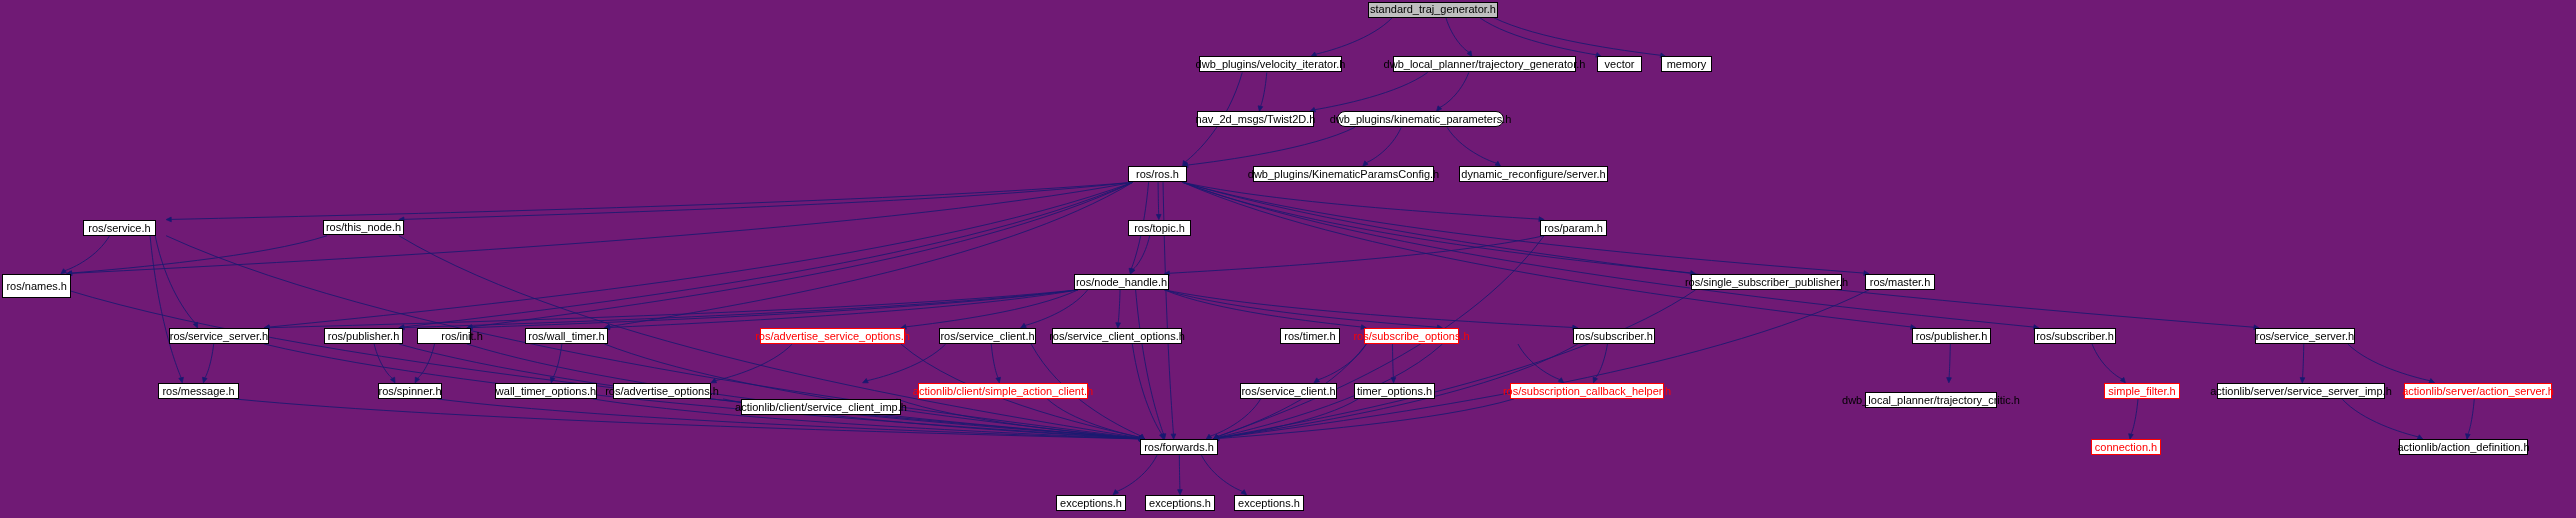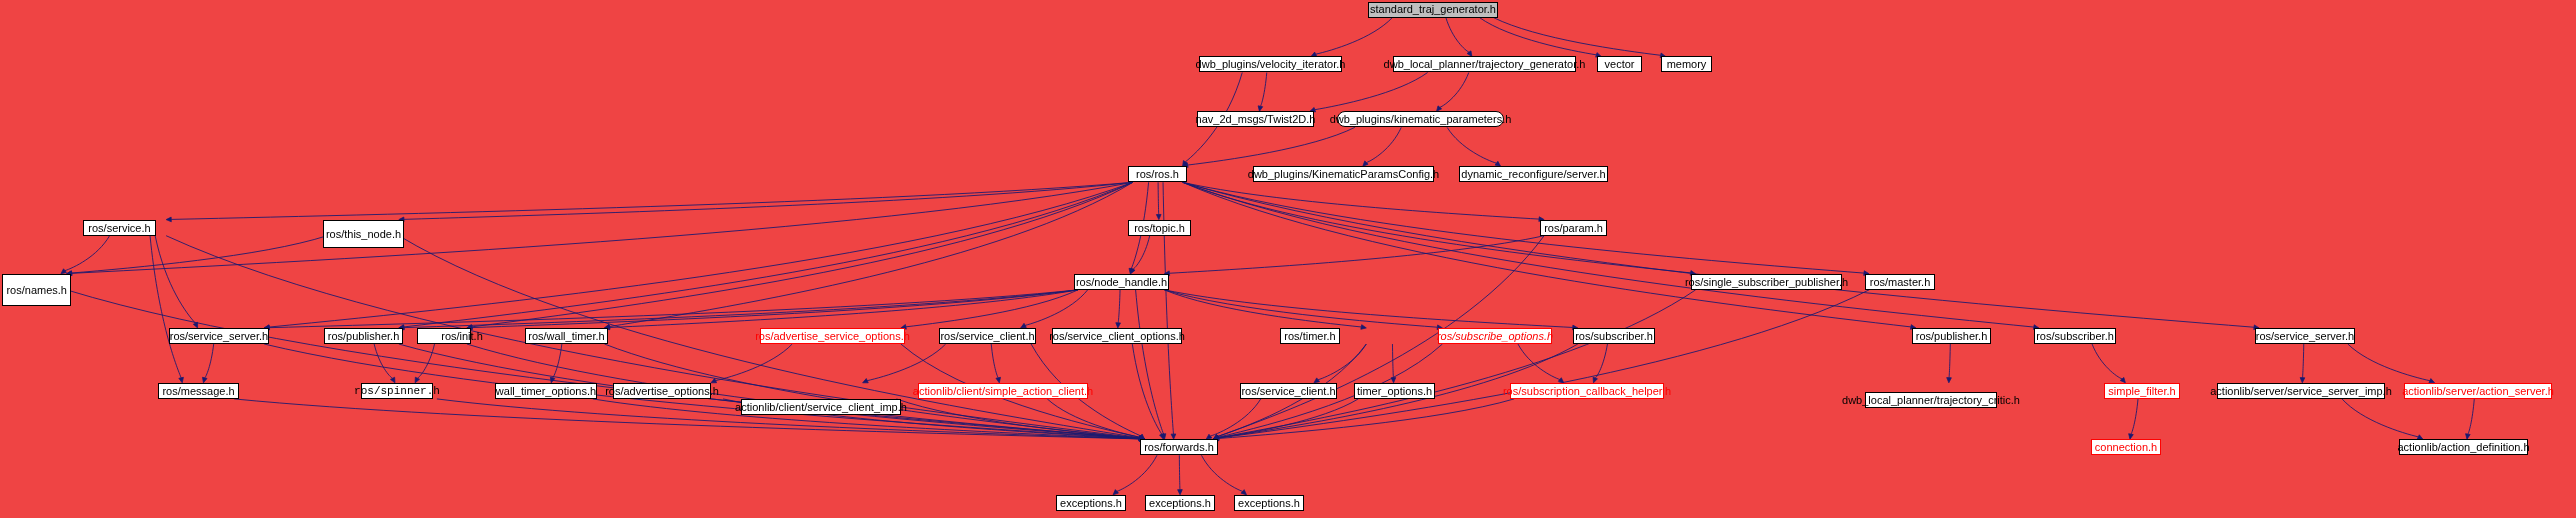--- a/index.html
+++ b/index.html
@@ -1,16 +1,16 @@
 <!DOCTYPE html>
 <html style="font-size:11.7px"><head>
 <meta charset="utf-8">
 <style>
   html,body{margin:0;padding:0;background:#ffffff;}
-  #root{position:relative;width:2576px;height:519px;background:#ef4444;
+  #root{position:relative;width:2576px;height:519px;background:#701a75;
         font-family:"Liberation Sans", sans-serif;overflow:hidden;}
   .node{position:absolute;box-sizing:border-box;display:flex;align-items:center;
         justify-content:center;background:#ffffff;border:0.7px solid #000000;
         font-size:11px;color:#000000;white-space:nowrap;line-height:1;}
   .node.red{border-color:#ff0000;color:#ff0000;}
   .node.root{background:#bfbfbf;border-color:#000000;}
   svg.edges{position:absolute;left:0;top:0;width:2576px;height:519px;overflow:visible;}
   svg.edges path{fill:none;stroke:#191970;stroke-width:1.2;}
   svg.edges polygon{fill:#191970;stroke:#191970;stroke-width:1;}
 </style>
@@ -205,42 +205,42 @@
       <div class="node" style="left: 1199px; top: 56px; width: 143px; height: 16px;">dwb_plugins/velocity_iterator.h</div>
       <div class="node" style="left: 1393px; top: 56px; width: 183px; height: 16px;">dwb_local_planner/trajectory_generator.h</div>
       <div class="node" style="left: 1597px; top: 56px; width: 45px; height: 16px;">vector</div>
       <div class="node" style="left: 1661px; top: 56px; width: 51px; height: 16px;">memory</div>
       <div class="node" style="left: 1197px; top: 111px; width: 117px; height: 16px;">nav_2d_msgs/Twist2D.h</div>
       <div class="node" style="left: 1337px; top: 111px; width: 167px; height: 16px; border-radius: 8px;">dwb_plugins/kinematic_parameters.h</div>
       <div class="node" style="left: 1128px; top: 166px; width: 59px; height: 16px;">ros/ros.h</div>
       <div class="node" style="left: 1253px; top: 166px; width: 181px; height: 16px;">dwb_plugins/KinematicParamsConfig.h</div>
       <div class="node" style="left: 1459px; top: 166px; width: 149px; height: 16px;">dynamic_reconfigure/server.h</div>
       <div class="node" style="left: 83px; top: 220px; width: 73px; height: 16px;">ros/service.h</div>
-      <div class="node" style="left: 323px; top: 220px; width: 81px; height: 28px;">ros/this_node.h</div>
+      <div class="node" style="left: 323px; top: 220px; width: 81px; height: 15px;">ros/this_node.h</div>
       <div class="node" style="left: 1128px; top: 220px; width: 63px; height: 16px;">ros/topic.h</div>
       <div class="node" style="left: 1540px; top: 220px; width: 67px; height: 16px;">ros/param.h</div>
-      <div class="node" style="left: 2.2px; top: 274px; width: 69px; height: 32px;">ros/names.h</div>
+      <div class="node" style="left: 2.2px; top: 274px; width: 69px; height: 24px;">ros/names.h</div>
       <div class="node" style="left: 1074px; top: 274px; width: 95px; height: 16px;">ros/node_handle.h</div>
       <div class="node" style="left: 1691px; top: 274px; width: 151px; height: 16px;">ros/single_subscriber_publisher.h</div>
       <div class="node" style="left: 1865px; top: 274px; width: 70px; height: 16px;">ros/master.h</div>
       <div class="node" style="left: 169px; top: 328px; width: 100px; height: 16px;">ros/service_server.h</div>
       <div class="node" style="left: 324px; top: 328px; width: 79px; height: 16px;">ros/publisher.h</div>
       <div class="node" style="left: 417px; top: 328px; width: 54px; height: 16px; padding-left: 36px;">ros/init.h</div>
       <div class="node" style="left: 525px; top: 328px; width: 83px; height: 16px;">ros/wall_timer.h</div>
       <div class="node red" style="left: 760px; top: 328px; width: 145px; height: 16px;">ros/advertise_service_options.h</div>
       <div class="node" style="left: 939px; top: 328px; width: 97px; height: 16px;">ros/service_client.h</div>
       <div class="node" style="left: 1052px; top: 328px; width: 130px; height: 16px;">ros/service_client_options.h</div>
       <div class="node" style="left: 1280px; top: 328px; width: 60px; height: 16px;">ros/timer.h</div>
-      <div class="node red" style="left: 1438px; top: 328px; width: 114px; height: 16px; font-style: italic;">ros/subscribe_options.h</div>
+      <div class="node red" style="left: 1364px; top: 328px; width: 95px; height: 16px;">ros/subscribe_options.h</div>
       <div class="node" style="left: 1573px; top: 328px; width: 82px; height: 16px;">ros/subscriber.h</div>
       <div class="node" style="left: 1912px; top: 328px; width: 79px; height: 16px;">ros/publisher.h</div>
       <div class="node" style="left: 2034px; top: 328px; width: 82px; height: 16px;">ros/subscriber.h</div>
       <div class="node" style="left: 2255px; top: 328px; width: 100px; height: 16px;">ros/service_server.h</div>
       <div class="node" style="left: 158px; top: 383px; width: 81px; height: 16px;">ros/message.h</div>
-      <div class="node" style="left: 361px; top: 383px; width: 72px; height: 16px; font-family: Liberation Mono, monospace;">ros/spinner.h</div>
+      <div class="node" style="left: 378px; top: 383px; width: 64px; height: 16px;">ros/spinner.h</div>
       <div class="node" style="left: 495px; top: 383px; width: 102px; height: 16px;">wall_timer_options.h</div>
       <div class="node" style="left: 613px; top: 383px; width: 98px; height: 16px;">ros/advertise_options.h</div>
       <div class="node" style="left: 741px; top: 383px; width: 160px; height: 16px; margin-top: 16px;">actionlib/client/service_client_imp.h</div>
       <div class="node red" style="left: 918px; top: 383px; width: 170px; height: 16px;">actionlib/client/simple_action_client.h</div>
       <div class="node" style="left: 1240px; top: 383px; width: 97px; height: 16px;">ros/service_client.h</div>
       <div class="node" style="left: 1354px; top: 383px; width: 81px; height: 16px;">timer_options.h</div>
       <div class="node red" style="left: 1510px; top: 383px; width: 154px; height: 16px;">ros/subscription_callback_helper.h</div>
       <div class="node" style="left: 1865px; top: 383px; width: 132px; height: 16px; margin-top: 9px;">dwb_local_planner/trajectory_critic.h</div>
       <div class="node red" style="left: 2104px; top: 383px; width: 76px; height: 16px;">simple_filter.h</div>
       <div class="node" style="left: 2217px; top: 383px; width: 168px; height: 16px;">actionlib/server/service_server_imp.h</div>

